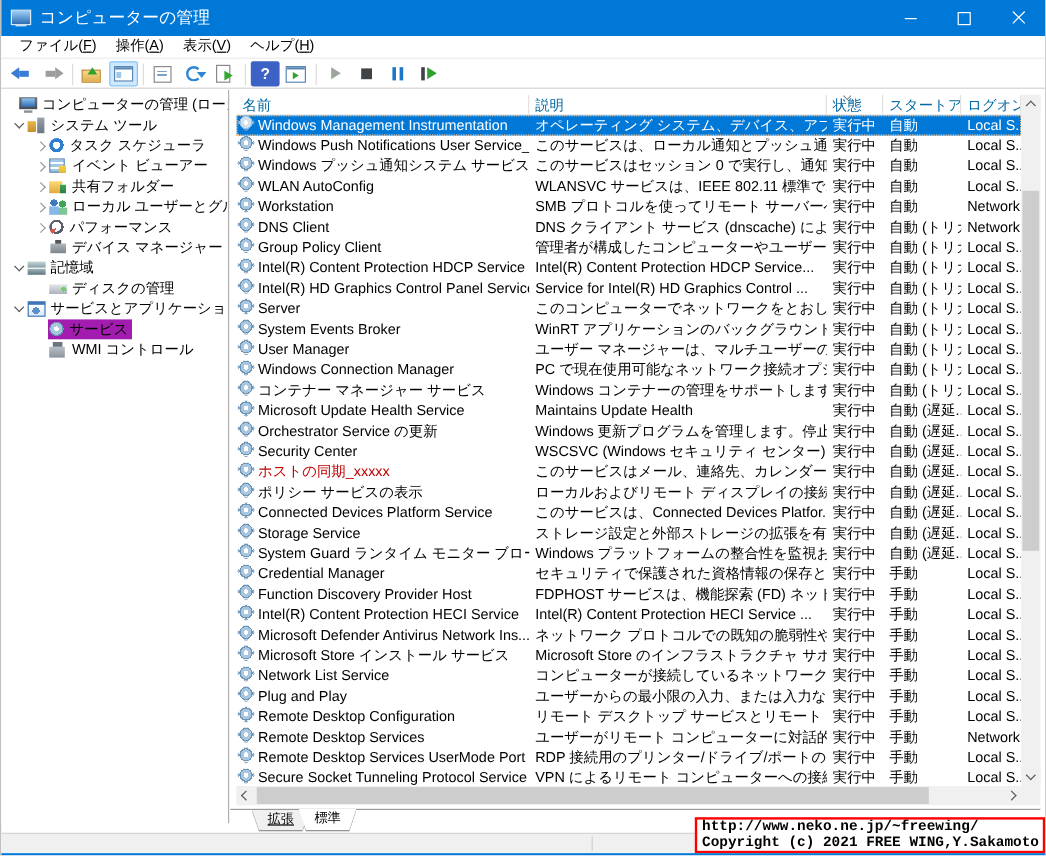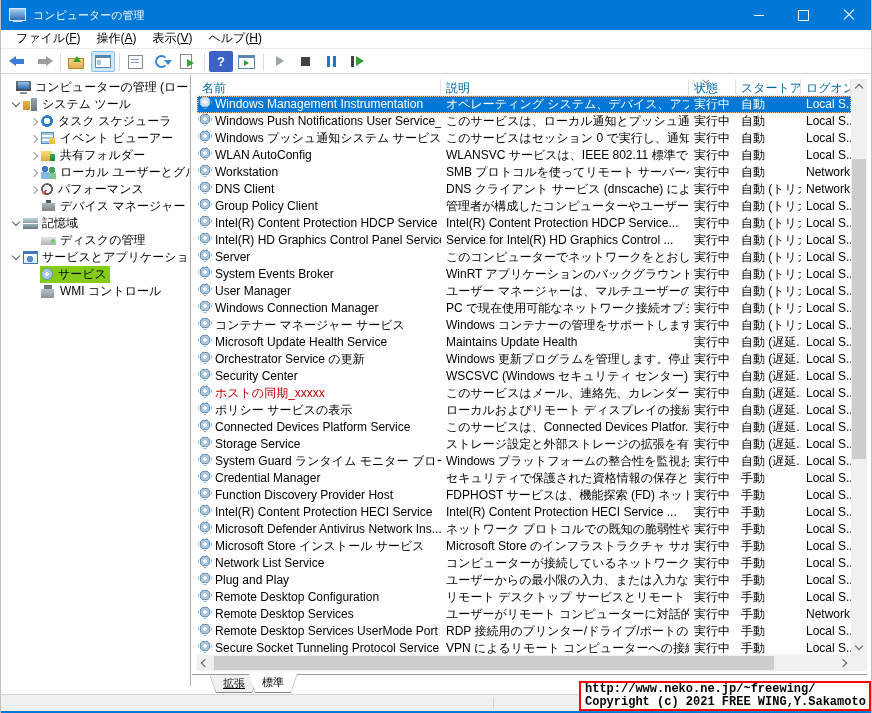--- a/index.html
+++ b/index.html
@@ -4,21 +4,21 @@
 <style>
   html,body{margin:0;padding:0;background:#e8e8e8}
   .window{position:relative;width:872px;height:713px;background:#fff;overflow:hidden;
     font-family:"Liberation Sans","DejaVu Sans",sans-serif;font-size:12px;color:#000;
     border-left:1px solid #c0c0c0;border-right:1px solid #c0c0c0;box-sizing:border-box}
   
   .titlebar{position:absolute;left:0;top:0;width:100%;height:30px;background:#0078d7;display:flex;align-items:center}
   .appicon{width:17px;height:14px;margin:0 7px 0 8px;position:relative;flex:none}
   .appicon::before{content:"";position:absolute;left:0;top:0;width:15px;height:11px;background:linear-gradient(#9fd0f5,#2f6db5);border:1px solid #dce9f5}
   .appicon::after{content:"";position:absolute;left:4px;top:12px;width:9px;height:2px;background:#cfe0ef}
-  .title{color:#fff;font-size:11px}
+  .title{color:#fff;font-size:14px}
   .wctrls{position:absolute;right:0;top:0;height:30px;display:flex}
   .wbtn{width:45px;height:30px;display:flex;align-items:center;justify-content:center;position:relative}
   .ic-min{width:10px;height:1px;background:#fff}
   .ic-max{width:9px;height:9px;border:1px solid #fff}
   .ic-close{width:12px;height:12px;position:relative}
   .ic-close::before,.ic-close::after{content:"";position:absolute;left:-1px;top:5px;width:14px;height:1px;background:#fff}
   .ic-close::before{transform:rotate(45deg)}.ic-close::after{transform:rotate(-45deg)}
   
   .menubar{position:absolute;left:0;top:30px;width:100%;height:19px;background:#fff;border-bottom:1px solid #ececec;display:flex;align-items:flex-end;padding-left:7px;box-sizing:border-box}
   .menu-item{padding:0 8px;height:19px;line-height:19px}
@@ -53,21 +53,21 @@
   .ic-restart-service::after{left:10px;top:5px;border:5px solid transparent;border-left:8px solid #2fa12f}
   
   .leftpane{position:absolute;left:0;top:75px;width:190px;height:611px;background:#fff;border-right:1px solid #b0b0b0;box-sizing:border-box;overflow:hidden}
   .tree{position:absolute;left:0;top:4px;right:0}
   .trow{height:17px;line-height:17px;display:flex;align-items:center;white-space:nowrap;overflow:hidden}
   .exp{width:12px;flex:none;display:flex;align-items:center;justify-content:center}
   .chev{width:5px;height:5px;display:inline-block}
   .chev-r{border-right:1px solid #9a9a9a;border-bottom:1px solid #9a9a9a;transform:rotate(-45deg)}
   .chev-d{border-right:1px solid #5a5a5a;border-bottom:1px solid #5a5a5a;transform:rotate(45deg);margin-top:-3px}
   .hl{display:flex;align-items:center;height:17px;padding:0 3px 0 1px}
-  .hl.sel{background:#84cc16}
+  .hl.sel{background:#a21caf}
   .ti{width:15px;height:13px;display:inline-block;margin-right:4px;flex:none}
   .ti-computer{background:linear-gradient(#8fc3ef,#2f6db5) 2px 1px/11px 7px no-repeat,linear-gradient(#70767d,#474c52) 0 0/15px 10px no-repeat,linear-gradient(#8a9097,#8a9097) 4px 11px/7px 2px no-repeat}
   .ti-system-tools{background:linear-gradient(#e8b64c,#c78f2d) 0 3px/7px 9px no-repeat,linear-gradient(#9aa2ab,#6b7480) 8px 0/6px 13px no-repeat}
   .ti-task-scheduler{width:13px;border-radius:50%;background:radial-gradient(circle at 6px 6px,#fff 0 3px,#2f7fd0 3px 6px,transparent 6px)}
   .ti-event-viewer{background:linear-gradient(#f6d34d,#e7b92e) 8px 6px/6px 6px no-repeat,repeating-linear-gradient(#9ec7e8 0 2px,#fff 2px 4px) 1px 1px/11px 10px no-repeat,linear-gradient(#5b87b5,#5b87b5) 0 0/13px 12px no-repeat}
   .ti-shared-folder{background:linear-gradient(#3fa35a,#2c7d42) 9px 5px/5px 7px no-repeat,linear-gradient(#ffd978,#e0a93e) 0 2px/11px 10px no-repeat}
   .ti-users{background:radial-gradient(circle at 4px 3px,#3e79c2 0 3px,transparent 3px),radial-gradient(circle at 11px 4px,#3fa35a 0 3px,transparent 3px),linear-gradient(#87b7e6,#87b7e6) 0 6px/8px 7px no-repeat,linear-gradient(#7ec694,#7ec694) 7px 7px/8px 6px no-repeat}
   .ti-performance{width:13px;border-radius:50%;background:conic-gradient(from 210deg,#d9534f 0 35deg,transparent 35deg),radial-gradient(circle at 6px 6px,#fff 0 4px,#5a5f66 4px 6px,transparent 6px)}
   .ti-device-manager{background:linear-gradient(#aeb6bd,#7d858d) 1px 3px/13px 8px no-repeat,linear-gradient(#555,#555) 5px 0/5px 4px no-repeat}
   .ti-storage{background:linear-gradient(#c3d4d9,#87a0a7) 0 1px/15px 5px no-repeat,linear-gradient(#9fb4ba,#5f767d) 0 7px/15px 5px no-repeat}

